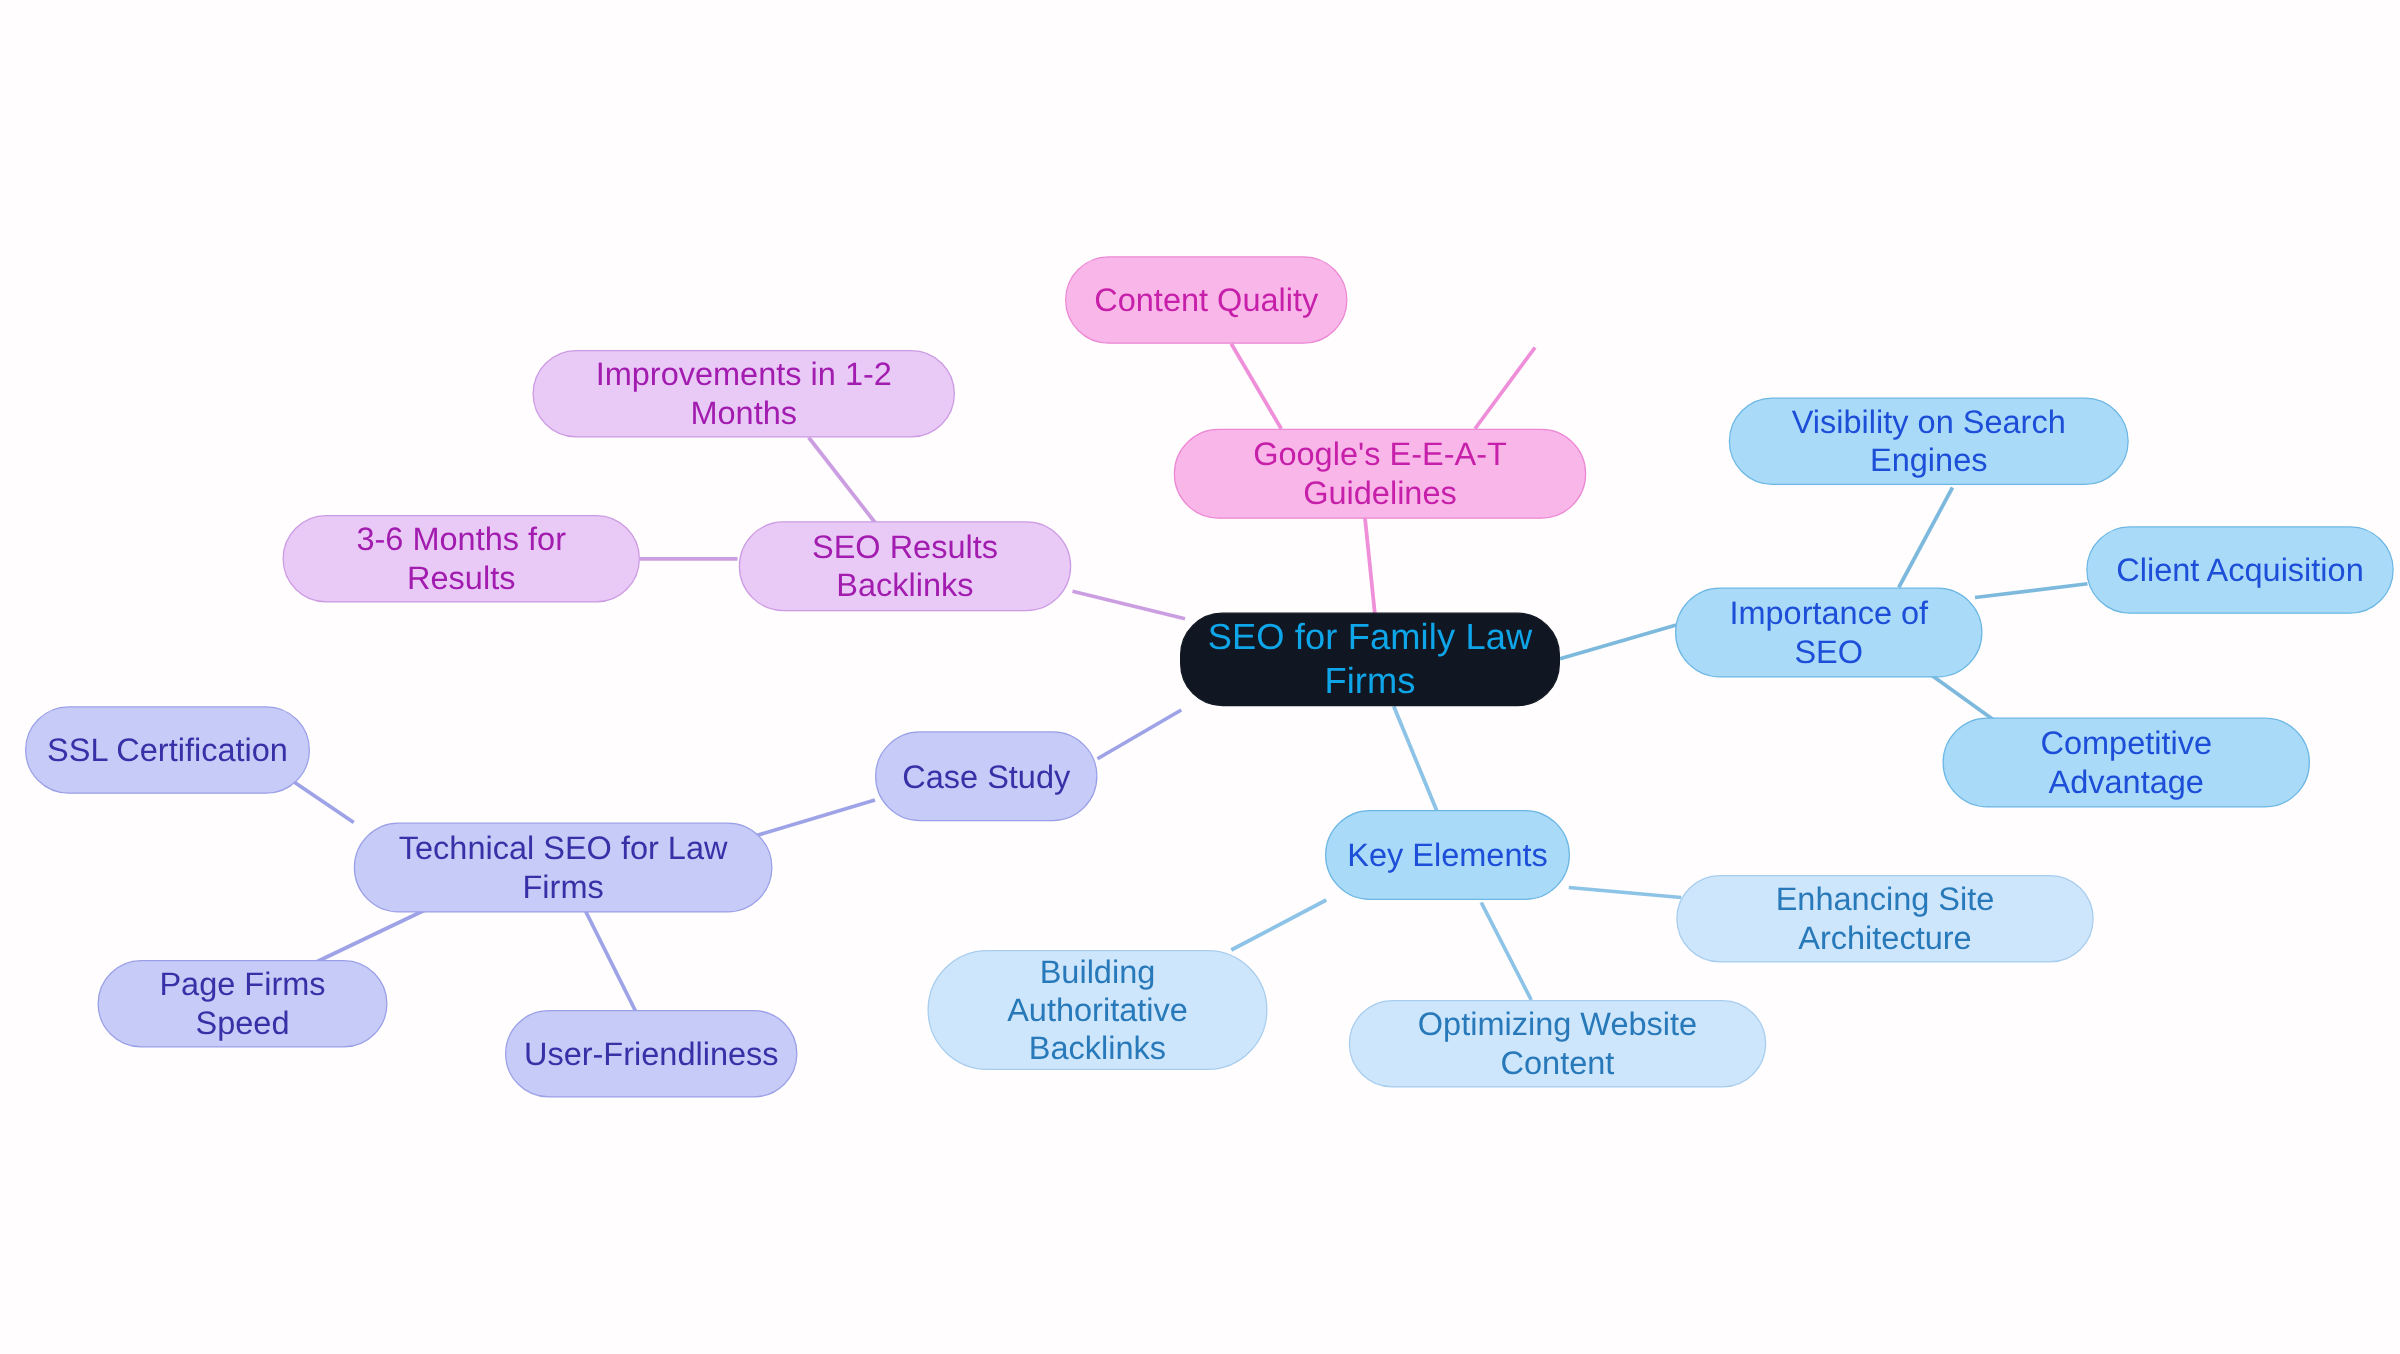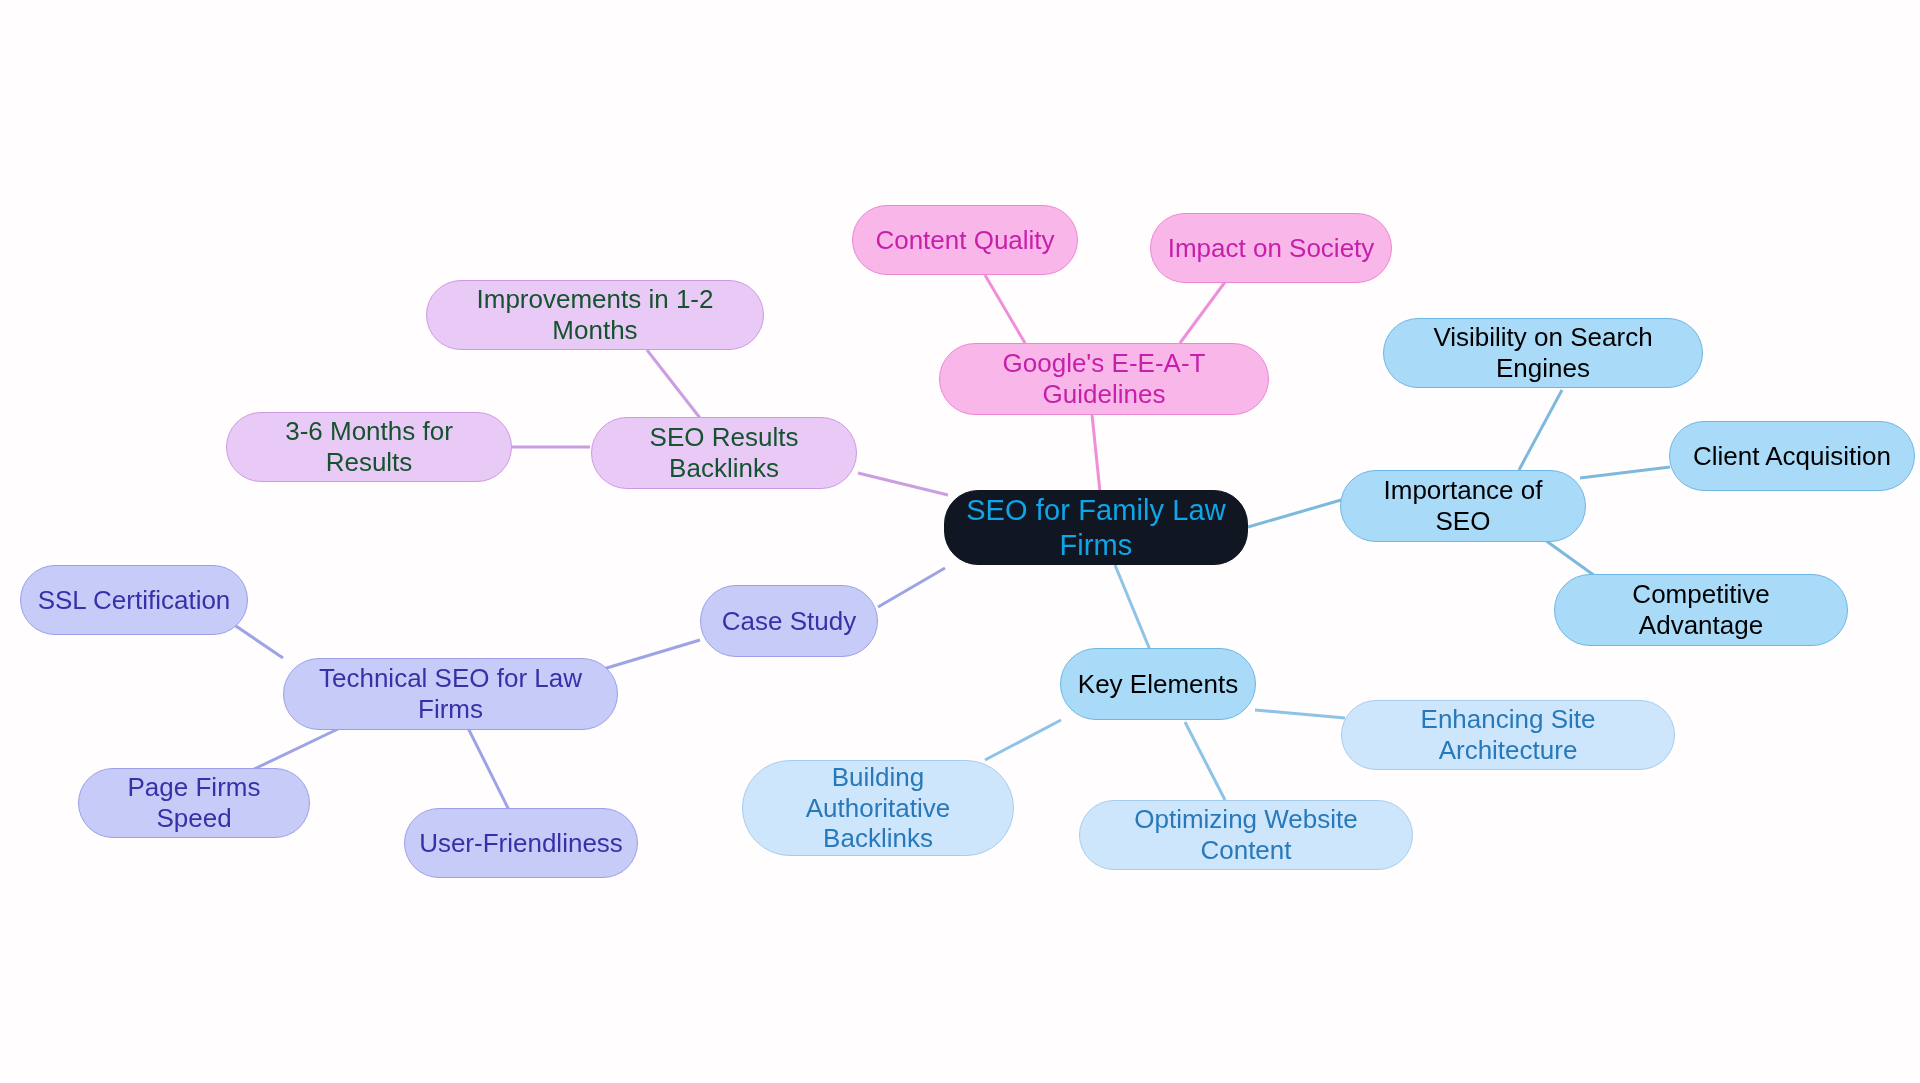--- a/index.html
+++ b/index.html
@@ -43,39 +43,39 @@
     background: #111722;
     border-color: #111722;
     color: #0ea5e9;
     font-size: 29px;
     border-radius: 34px;
     letter-spacing: 0.1px;
   }
   .node-blue-mid {
     background: #a9daf8;
     border-color: #6cb7e4;
-    color: #000000;
+    color: #1d4ed8;
     font-size: 26px;
   }
   .node-blue-light {
     background: #cee6fc;
     border-color: #a7cdee;
     color: #2879b9;
     font-size: 26px;
   }
   .node-pink {
     background: #f9b6e9;
     border-color: #ec87d4;
     color: #c61fa9;
     font-size: 26px;
   }
   .node-violet {
     background: #e9caf7;
     border-color: #cc9ae2;
-    color: #14532d;
+    color: #a21caf;
     font-size: 26px;
     align-items: center;
   }
   .node-periwinkle {
     background: #c7cbf7;
     border-color: #9aa0e8;
     color: #3731a8;
     font-size: 26px;
   }
 </style>
@@ -149,23 +149,20 @@
   </div>
 
   <div class="node node-pink" style="left:939px; top:343px; width:330px; height:72px;">
     <span>Google's E-E-A-T Guidelines</span>
   </div>
 
   <div class="node node-pink" style="left:852px; top:205px; width:226px; height:70px;">
     <span>Content Quality</span>
   </div>
 
-  <div class="node node-pink" style="left:1150px; top:213px; width:242px; height:70px;">
-    <span>Impact on Society</span>
-  </div>
 
   <div class="node node-violet" style="left:591px; top:417px; width:266px; height:72px;">
     <span>SEO Results Backlinks</span>
   </div>
 
   <div class="node node-violet" style="left:426px; top:280px; width:338px; height:70px;">
     <span>Improvements in 1-2 Months</span>
   </div>
 
   <div class="node node-violet" style="left:226px; top:412px; width:286px; height:70px;">

